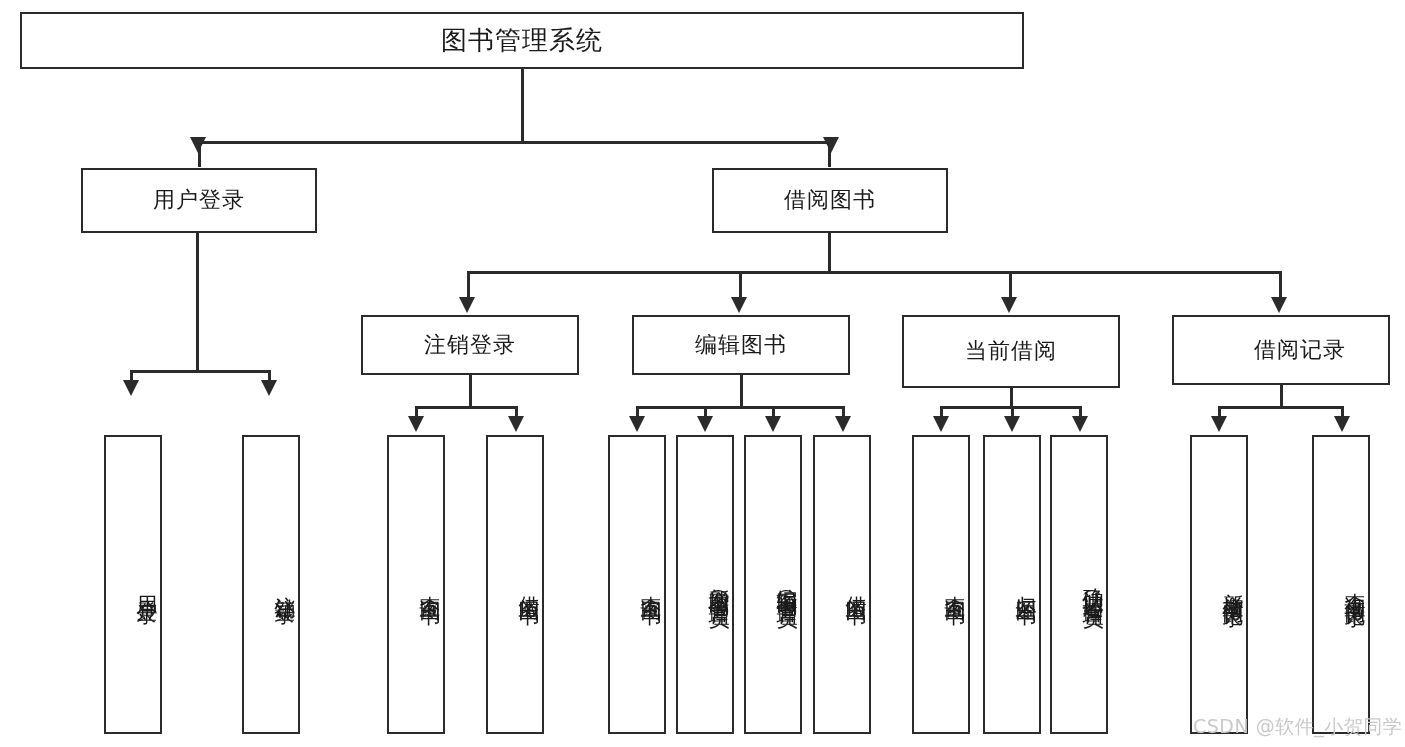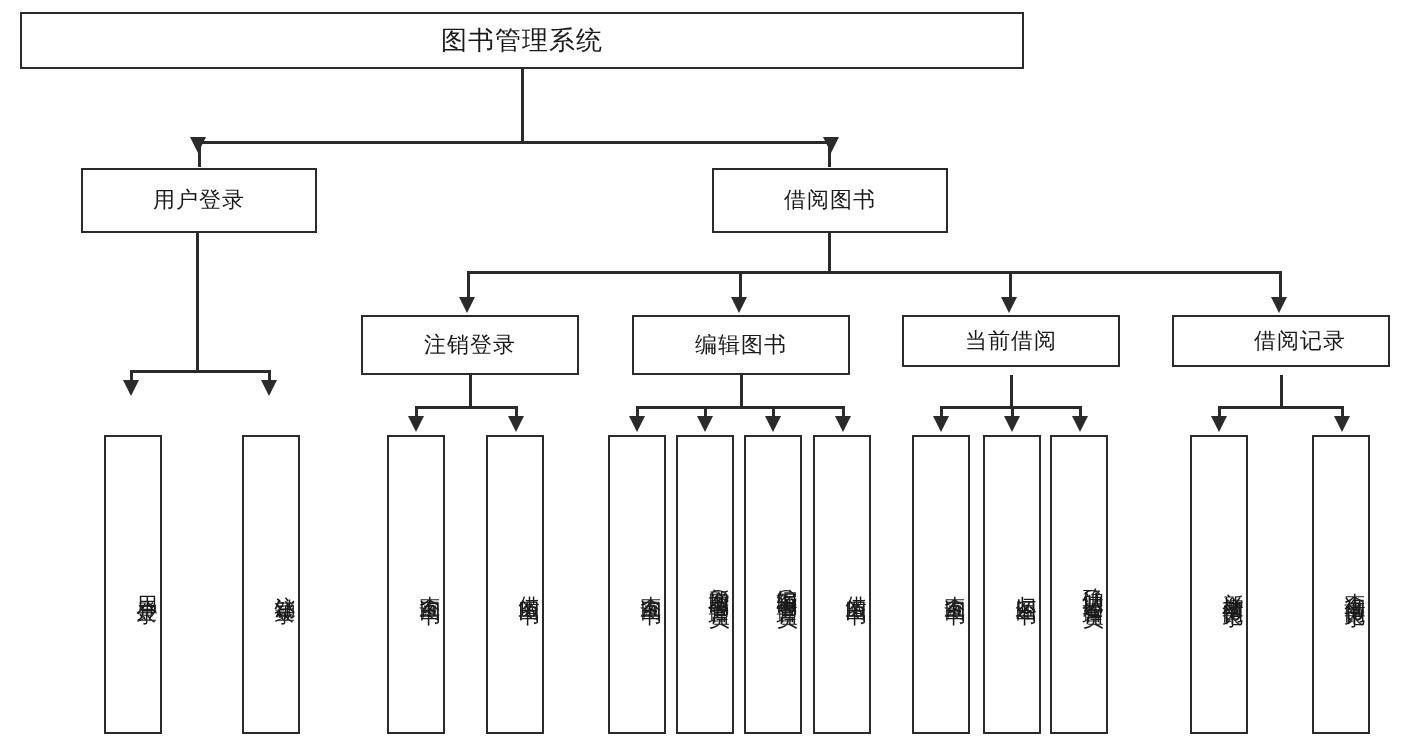--- a/index.html
+++ b/index.html
@@ -140,24 +140,24 @@
       </div>
       <div class="node horiz" style="left: 712px; top: 168px; width: 236px; height: 65px;">
         <span>借阅图书</span>
       </div>
       <div class="node horiz" style="left: 361px; top: 315px; width: 218px; height: 60px;">
         <span>注销登录</span>
       </div>
       <div class="node horiz" style="left: 632px; top: 315px; width: 218px; height: 60px;">
         <span>编辑图书</span>
       </div>
-      <div class="node horiz" style="left: 902px; top: 315px; width: 218px; height: 52px;">
+      <div class="node horiz" style="left: 902px; top: 315px; width: 218px; height: 73px;">
         <span>当前借阅</span>
       </div>
-      <div class="node horiz" style="left: 1172px; top: 315px; width: 218px; height: 52px; padding-left: 38px;">
+      <div class="node horiz" style="left: 1172px; top: 315px; width: 218px; height: 70px; padding-left: 38px;">
         <span>借阅记录</span>
       </div>
       <div class="node vert" style="left: 104px; top: 435px; width: 58px; height: 299px;">
         <span>用户登录</span>
       </div>
       <div class="node vert" style="left: 242px; top: 435px; width: 58px; height: 299px;">
         <span>注销登录</span>
       </div>
       <div class="node vert" style="left: 387px; top: 435px; width: 58px; height: 299px;">
         <span>查询图书</span>
@@ -187,14 +187,15 @@
         <span>确认归还（管理员）</span>
       </div>
       <div class="node vert" style="left: 1190px; top: 435px; width: 58px; height: 299px;">
         <span>新增借阅记录</span>
       </div>
       <div class="node vert" style="left: 1312px; top: 435px; width: 58px; height: 299px;">
         <span>查询借阅记录</span>
       </div>
     </div>
 
+  <div class="watermark" style="left:1193px; top:714px;">CSDN @软件_小贺同学</div>
 
 </div>
 
 </body></html>

